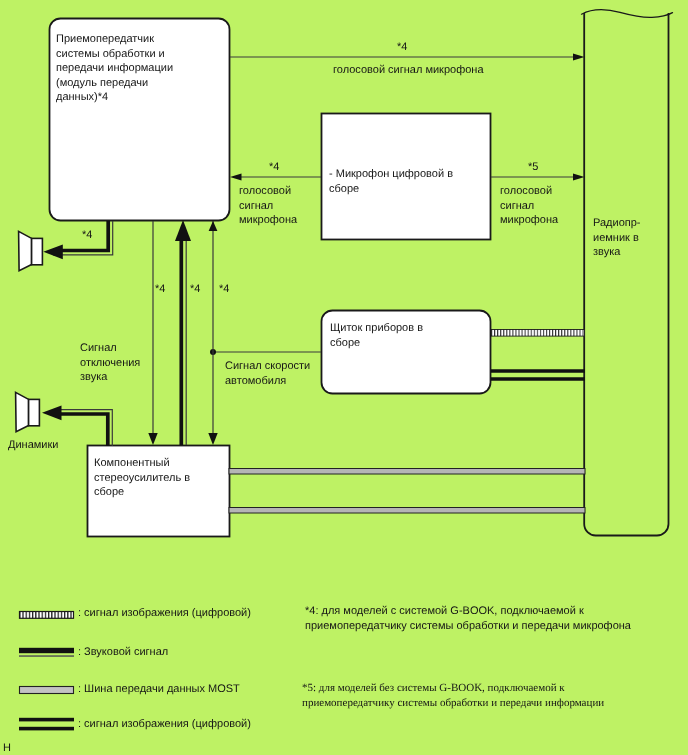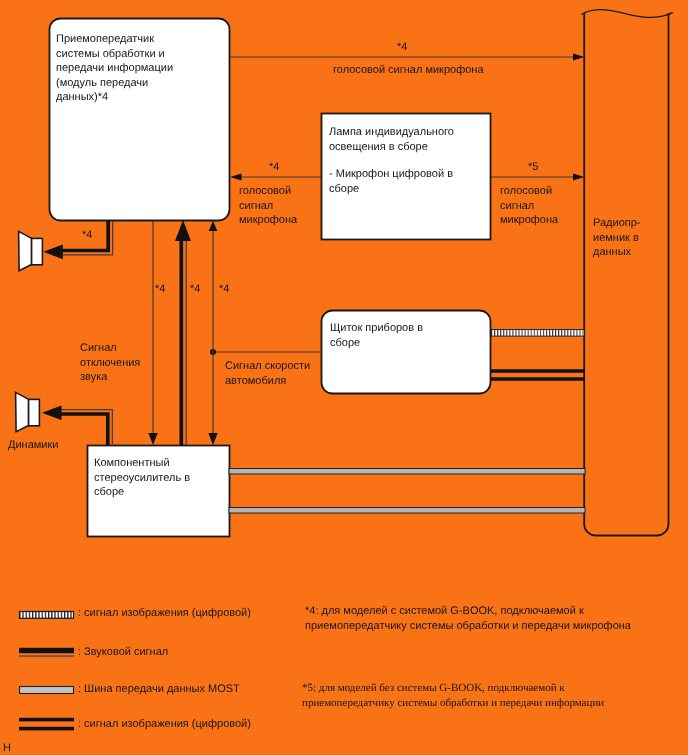--- a/index.html
+++ b/index.html
@@ -1,20 +1,20 @@
 <!DOCTYPE html>
 <html><head>
 <meta charset="utf-8">
 <style>
   html,body{margin:0;padding:0;background:#ffffff;}
   body{width:688px;height:755px;position:relative;
        font-family:"Liberation Sans",sans-serif;color:#151515;
        -webkit-font-smoothing:antialiased;
        text-rendering:geometricPrecision;}
-  #stage{position:absolute;left:0;top:0;width:688px;height:755px;overflow:hidden;background:#f97316;}
+  #stage{position:absolute;left:0;top:0;width:688px;height:755px;overflow:hidden;background:#bef264;}
   #gfx,#legendgfx{position:absolute;left:0;top:0;width:688px;height:755px;}
   .t{position:absolute;font-size:11px;line-height:14.6px;white-space:pre;color:#151515;}
   .bx{fill:#fff;stroke:#1a1a1a;stroke-width:1.8;}
   .bx2{fill:#fff;stroke:#1a1a1a;stroke-width:1.8;}
   .ln{fill:#fff;stroke:#1a1a1a;stroke-width:1.6;}
   .st{fill:none;stroke:#1a1a1a;stroke-width:1.8;}
   .stn{fill:none;stroke:#1a1a1a;stroke-width:1.25;}
   .thin{fill:none;stroke:#3a3a3a;stroke-width:1.2;}
   .thick{fill:none;stroke:#111;stroke-width:3.7;}
   .fillblk{fill:#111;stroke:none;}
@@ -117,32 +117,30 @@
     <g>
       <rect class="grey" x="229" y="507.5" width="356" height="5.5"></rect>
     </g>
   </svg>
 
   <div class="t" style="left:56px;top:32px;">Приемопередатчик
 системы обработки и
 передачи информации
 (модуль передачи
 данных)*4</div>
-  <div class="t" style="left:329px;top:125px;">Лампа индивидуального
-освещения в сборе</div>
   <div class="t" style="left:329px;top:167px;">- Микрофон цифровой в
 сборе</div>
   <div class="t" style="left:330px;top:321px;">Щиток приборов в
 сборе</div>
   <div class="t" style="left:94px;top:456px;">Компонентный
 стереоусилитель в
 сборе</div>
   <div class="t" style="left:593px;top:216px;">Радиопр-
 иемник в
-данных</div>
+звука</div>
 
   <div class="t" style="left:397px;top:40px;">*4</div>
   <div class="t" style="left:333px;top:63px;">голосовой сигнал микрофона</div>
 
   <div class="t" style="left:269px;top:160px;">*4</div>
   <div class="t" style="left:239px;top:184px;">голосовой
 сигнал
 микрофона</div>
 
   <div class="t" style="left:528px;top:160px;">*5</div>

